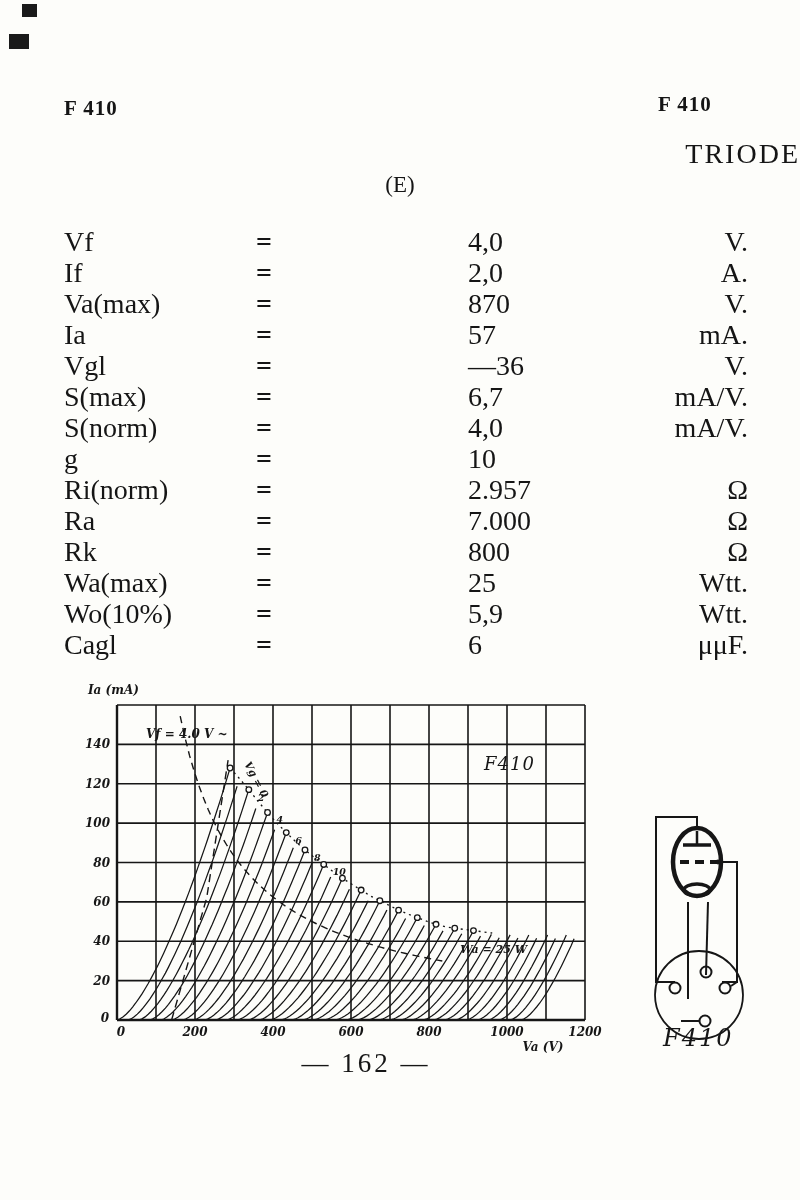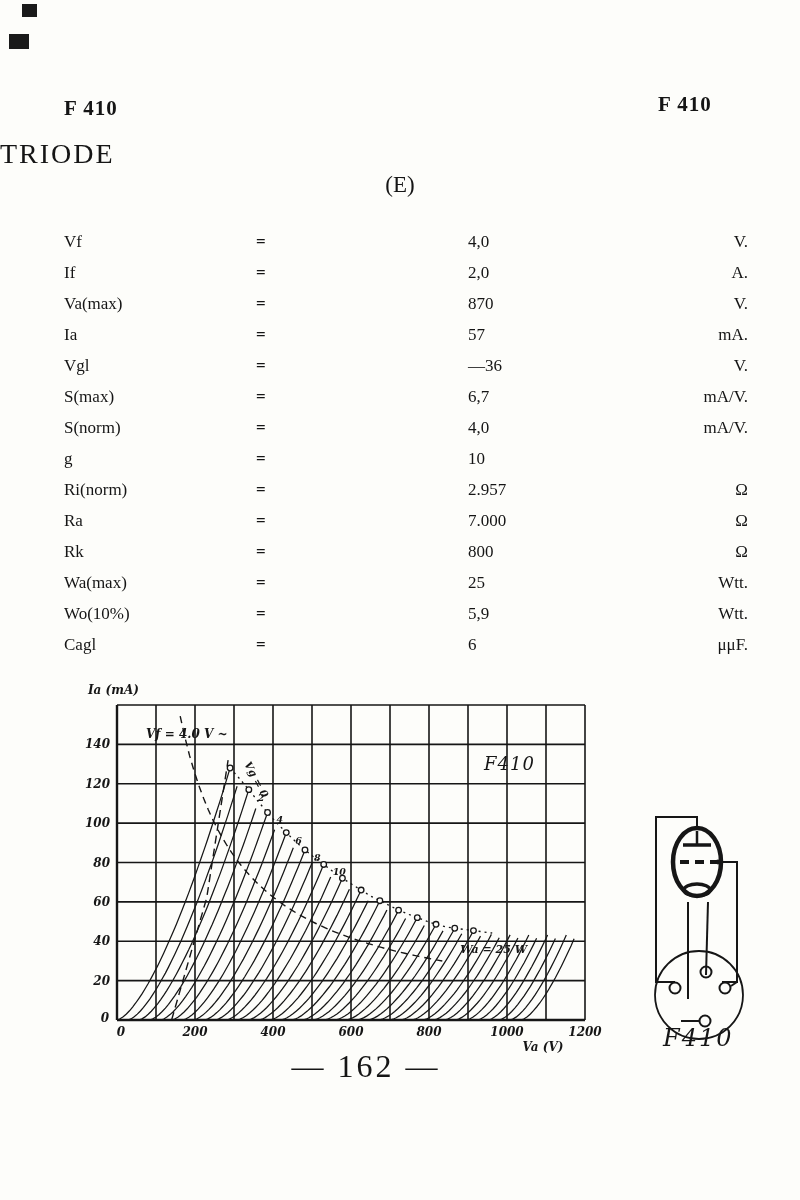--- a/index.html
+++ b/index.html
@@ -7,34 +7,34 @@
     width:800px;height:1200px;position:relative;overflow:hidden;
     background:#fdfdfa;color:#151515;
     font-family:"Liberation Serif","DejaVu Serif",serif;
   }
   .corner-mark{position:absolute;background:#1a1a1a;}
   #mark1{left:22px;top:4px;width:15px;height:13px;}
   #mark2{left:9px;top:34px;width:20px;height:15px;}
   .hdr-code{position:absolute;font-size:21px;font-weight:bold;letter-spacing:1px;}
   #hdr-left{left:64px;top:96px;}
   #hdr-right{left:658px;top:92px;}
-  #doc-title{position:absolute;left:0;top:138px;width:800px;text-align:left;
+  #doc-title{position:absolute;left:0;top:138px;width:800px;text-align:right;
     font-size:28px;letter-spacing:2px;}
   #doc-subtitle{position:absolute;left:0;top:172px;width:800px;text-align:center;
     font-size:23px;}
   #spec-table{position:absolute;left:64px;top:226px;width:684px;}
-  .spec-row{position:relative;height:31px;font-size:17px;line-height:31px;white-space:nowrap;}
+  .spec-row{position:relative;height:31px;font-size:28px;line-height:31px;white-space:nowrap;}
   .spec-label{position:absolute;left:0;}
   .spec-eq{position:absolute;left:192px;font-weight:bold;}
   .spec-value{position:absolute;left:404px;}
   .spec-unit{position:absolute;right:0;text-align:right;}
   #chart-wrap{position:absolute;left:80px;top:680px;width:540px;height:375px;}
   #tube-wrap{position:absolute;left:633px;top:790px;width:155px;height:272px;}
   #page-number{position:absolute;left:0;top:1048px;width:732px;text-align:center;
-    font-size:32px;letter-spacing:3px;}
+    font-size:27px;letter-spacing:3px;}
   svg text{font-family:"DejaVu Serif","Liberation Serif",serif;}
 </style>
 </head>
 <body>
 
 <div class="corner-mark" id="mark1"></div>
 <div class="corner-mark" id="mark2"></div>
 
 <div class="hdr-code" id="hdr-left">F 410</div>
 <div class="hdr-code" id="hdr-right">F 410</div>

